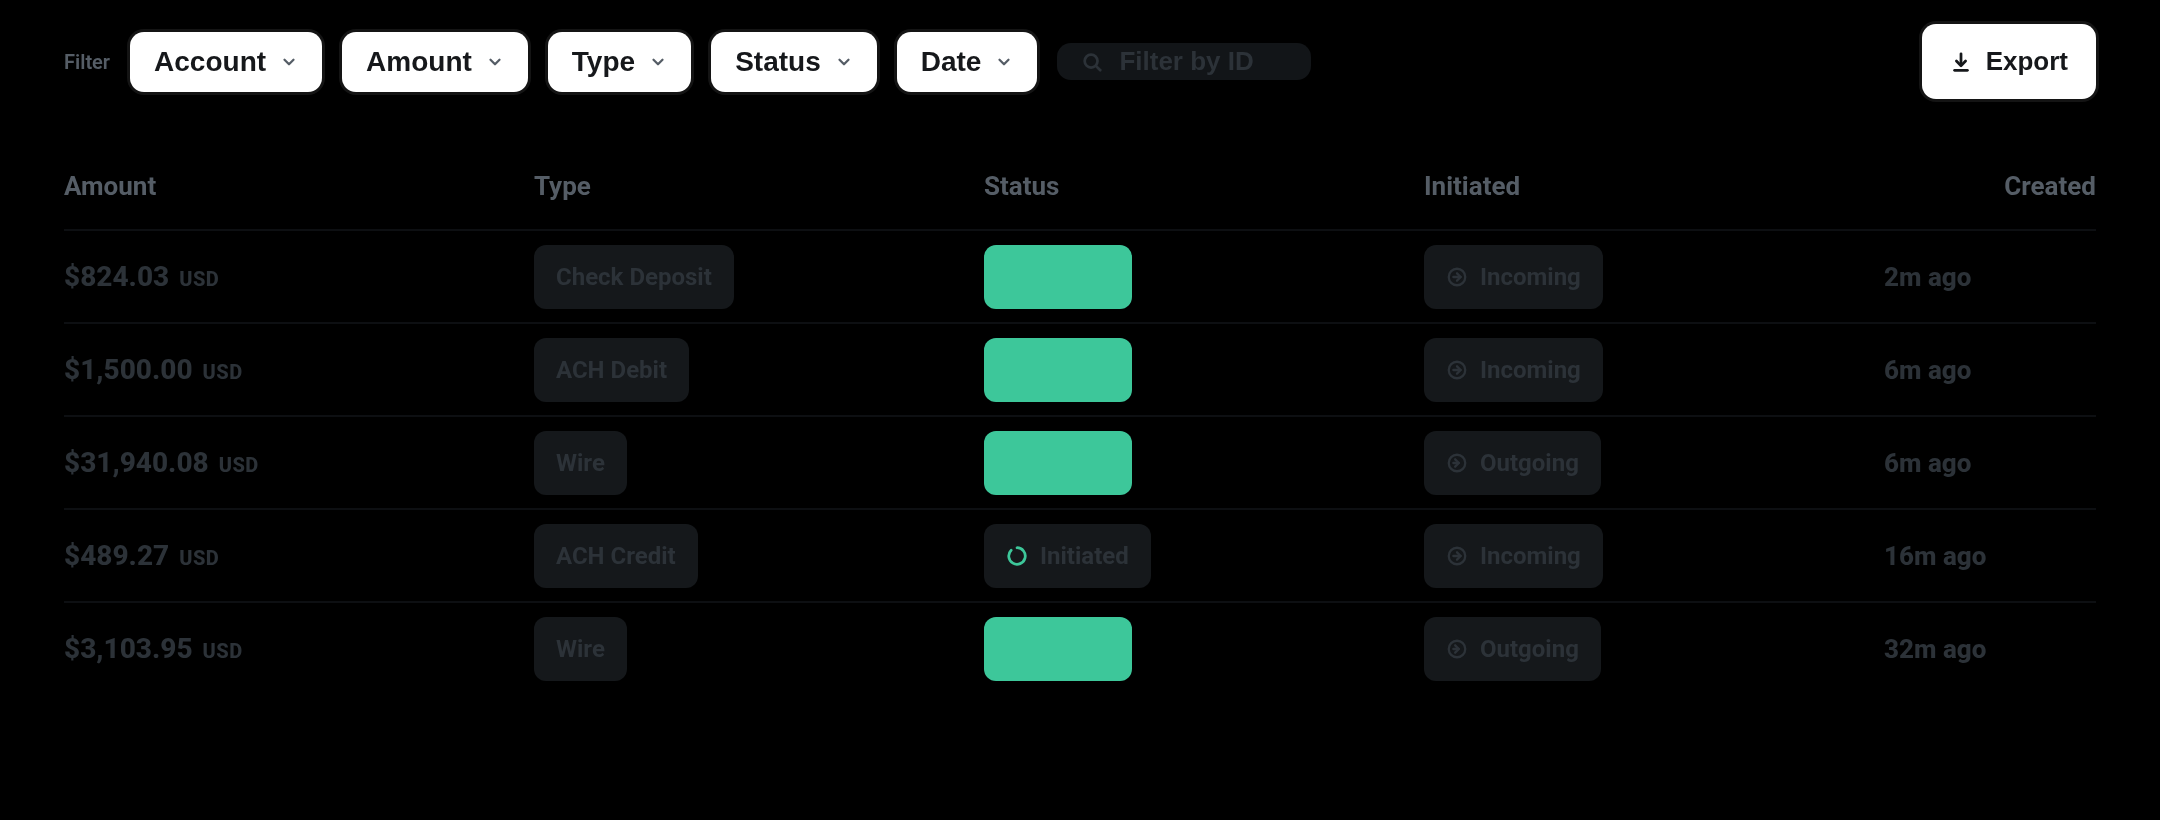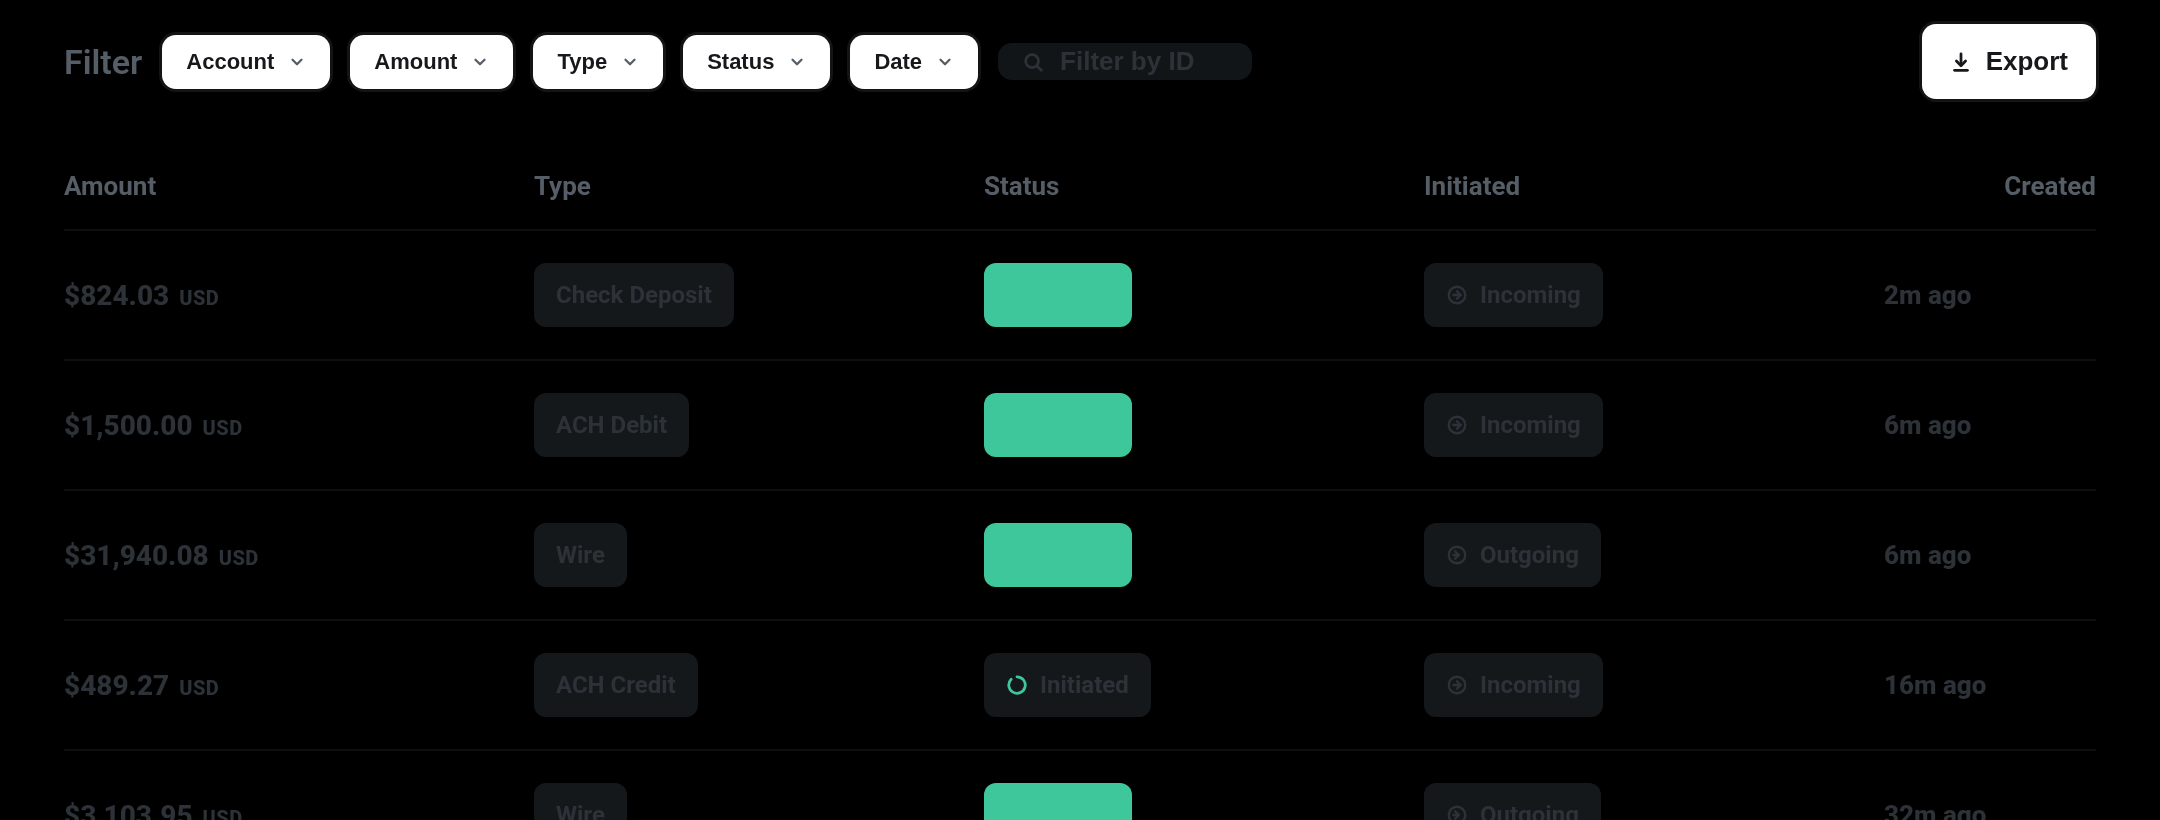--- a/index.html
+++ b/index.html
@@ -12,25 +12,25 @@
     --pill-dark:#15181b;
     --pill-darker:#121518;
     --row-border:#0d0f12;
   }
   *{box-sizing:border-box;}
   html,body{margin:0;padding:0;background:var(--bg);width:2160px;height:820px;font-family:-apple-system,BlinkMacSystemFont,"Segoe UI",Roboto,Helvetica,Arial,sans-serif;}
   .wrap{padding:24px 64px 0 64px;}
 
   
   .filter-bar{display:flex;align-items:center;gap:20px;}
-  .filter-label{color:var(--text-dim);font-size:34px;font-weight:600;}
+  .filter-label{color:var(--text-dim);font-size:20px;font-weight:600;}
   .filter-btn{
     background:var(--white);color:#16181b;border-radius:14px;
     padding:14px 24px;display:flex;align-items:center;gap:14px;
-    font-size:22px;font-weight:700;cursor:pointer;border:none;
+    font-size:28px;font-weight:700;cursor:pointer;border:none;
     box-shadow:0 0 0 3px rgba(255,255,255,.08);
   }
   .filter-btn .chev{width:18px;height:18px;}
   .search-pill{
     background:var(--pill-darker);border-radius:14px;padding:2px 24px;
     display:flex;align-items:center;gap:14px;color:var(--fg-dim);
     font-size:26px;font-weight:600;cursor:text;border:none;
   }
   .search-pill input{background:transparent;border:none;outline:none;color:var(--fg-dim);font-size:26px;font-weight:600;width:170px;}
   .search-pill input::placeholder{color:var(--fg-dim);}
@@ -41,21 +41,21 @@
     font-size:26px;font-weight:700;cursor:pointer;border:none;
     box-shadow:0 0 0 3px rgba(255,255,255,.08);
   }
 
   
   .tbl{width:100%;margin-top:72px;}
   .thead,.trow{display:grid;grid-template-columns: 470px 450px 440px 460px 1fr;align-items:center;}
   .thead{padding:0 0 28px 0;}
   .thead .th{color:var(--text-dim);font-size:26px;font-weight:700;}
   .thead .th.right{text-align:right;}
-  .trow{border-top:2px solid var(--row-border);height:130px;}
+  .trow{border-top:2px solid var(--row-border);height:93px;}
   .amount{display:flex;align-items:baseline;gap:10px;}
   .amount .val{color:var(--fg-dim);font-size:28px;font-weight:800;}
   .amount .cur{color:var(--fg-dim);font-size:20px;font-weight:800;letter-spacing:.5px;}
   .pill{
     display:inline-flex;align-items:center;gap:12px;
     background:var(--pill-dark);color:var(--fg-dim);
     padding:18px 22px;border-radius:12px;font-size:24px;font-weight:700;
     width:max-content;
   }
   .pill.teal{background:var(--teal);color:rgba(0,0,0,0);} 

